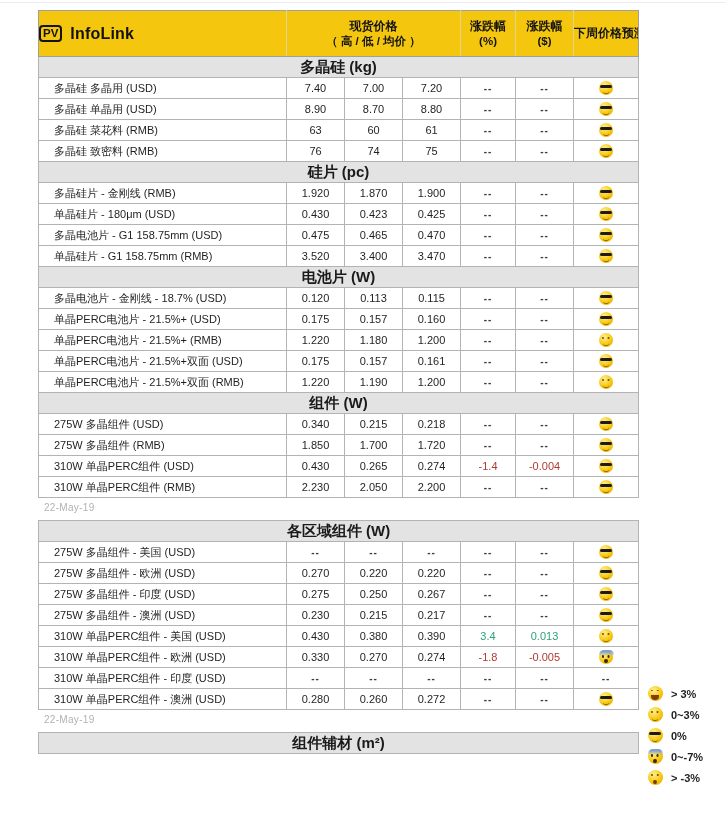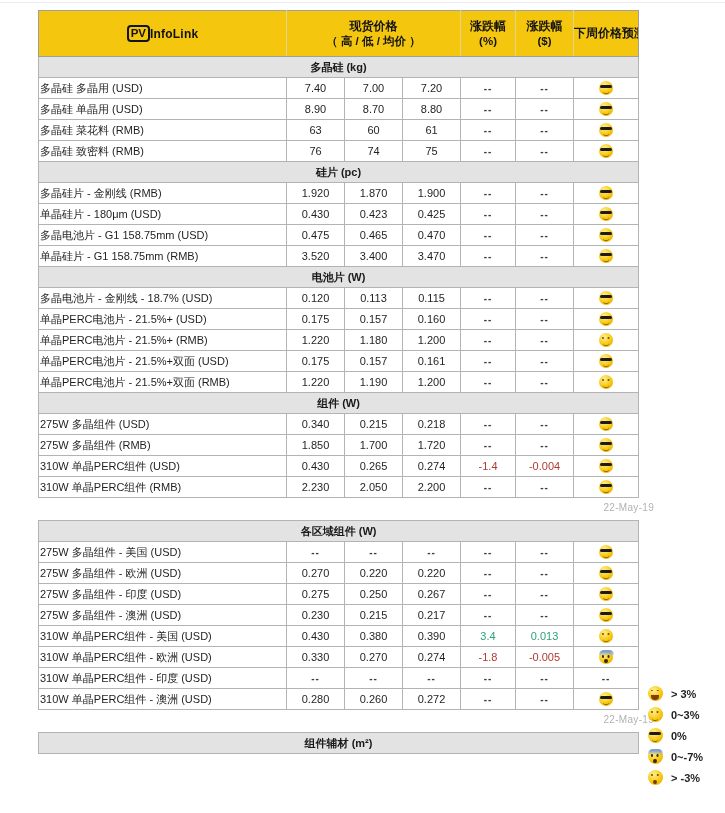--- a/index.html
+++ b/index.html
@@ -30,38 +30,38 @@
   thead td{
     background:var(--yellow,#F5C60E);
     border-color:#e0d490;border-top-color:#9f9f9f;border-bottom-color:#9f9f9f;
     font-weight:bold;color:#141414;height:45px;
   }
   thead td:first-child{border-left-color:#9f9f9f}
   thead td:last-child{border-right-color:#9f9f9f}
   .hline1{font-size:12px;line-height:15px}
   .hline2{font-size:11.5px;line-height:15px}
   .logo-cell{font-weight:bold}
-  .logo-wrap{display:flex;align-items:center;justify-content:center;gap:0}
+  .logo-wrap{display:flex;align-items:center;gap:8px}
   .pv-badge{
     display:inline-block;border:2.5px solid #131313;border-radius:4px;
     font-size:11.5px;font-weight:bold;line-height:13px;padding:0 2px;color:#131313;
   }
-  .logo-text{font-size:12px;letter-spacing:0.2px;color:#111}
+  .logo-text{font-size:16px;letter-spacing:0.2px;color:#111}
 
   tr.section td{
-    background:var(--gray,#E3E3E3);font-weight:bold;font-size:11px;color:#1a1a1a;
-  }
-  td.label{text-align:left;padding-left:1px}
+    background:var(--gray,#E3E3E3);font-weight:bold;font-size:15px;color:#1a1a1a;
+  }
+  td.label{text-align:left;padding-left:15px}
   td.dash,span.dash{color:#3c3c3c;font-size:10px;letter-spacing:1px;font-weight:bold}
   td.trend-up{color:var(--green,#2EA17F)}
   td.trend-down{color:var(--red,#B13A30)}
 
   .date{
-    width:600px;text-align:right;color:#b2b2b2;font-size:10px;
-    margin:4px 0 7px 16px;letter-spacing:0.3px;
+    width:600px;text-align:left;color:#b2b2b2;font-size:10px;
+    margin:4px 0 7px 6px;letter-spacing:0.3px;
   }
 
   
   .emo{
     position:relative;display:inline-block;width:14px;height:14px;border-radius:50%;
     background:radial-gradient(circle at 38% 30%,#ffe878 10%,#f8c70f 55%,#d79f05 100%);
     vertical-align:middle;
   }
   .emo i{position:absolute;display:block}
   .emo-cool::before{content:"";position:absolute;top:3.8px;left:1px;width:12px;height:3.4px;background:#1b1b1b;border-radius:1.8px}

